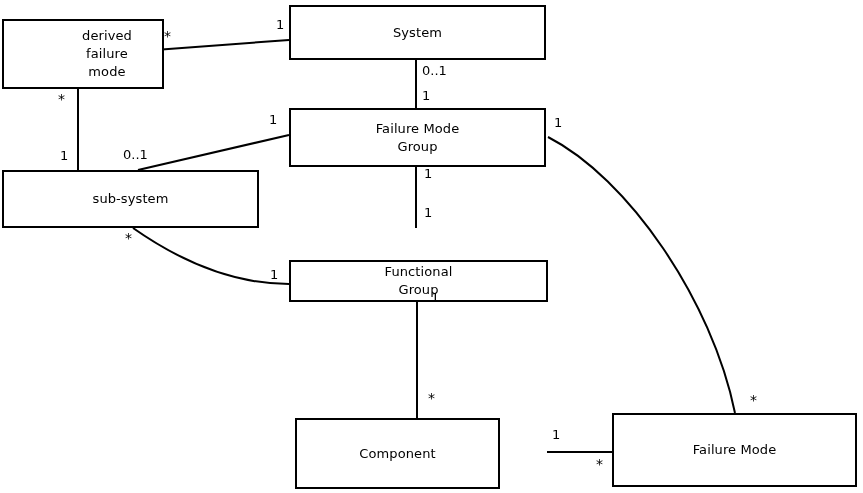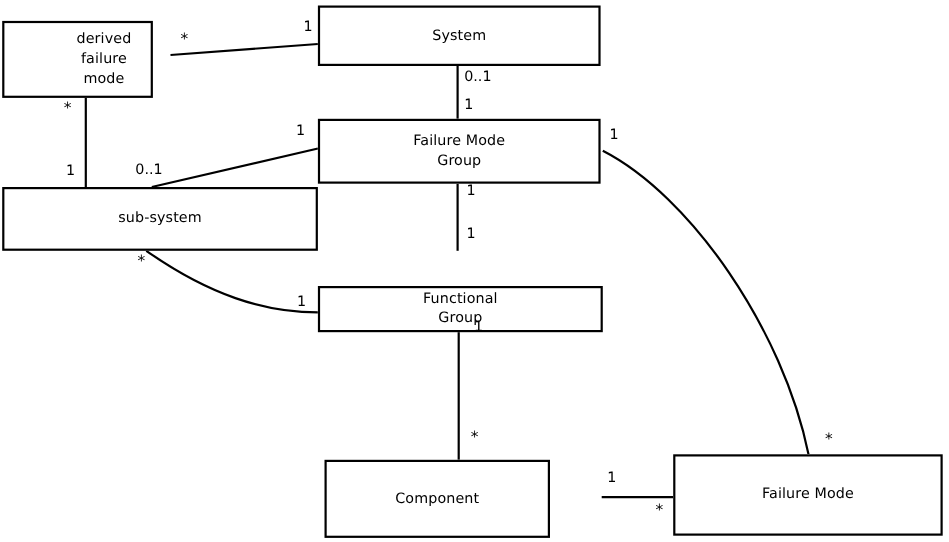--- a/index.html
+++ b/index.html
@@ -68,33 +68,33 @@
         <path d="M 138 170 L 289 135"></path>
         <path d="M 416 167 L 416 228"></path>
         <path d="M 133 228 C 190 268 240 284 289 284"></path>
         <path d="M 417 285 L 417 418"></path>
         <path d="M 547 452 L 612 452"></path>
         <path d="M 548 137 C 628 178 712 300 735 413"></path>
       </g>
   </svg>
 
   <div id="classes-layer">
-      <div class="uml-class-box" style="left: 2px; top: 19px; width: 137px; height: 70px; border-color: rgb(0, 0, 0);">
+      <div class="uml-class-box" style="left: 2px; top: 19px; width: 162px; height: 70px; border-color: rgb(0, 0, 0);">
         <div class="uml-class-name" style="color: rgb(0, 0, 0); transform: translateX(24px);">derived
 failure
 mode</div>
       </div>
       <div class="uml-class-box" style="left: 289px; top: 5px; width: 257px; height: 55px; border-color: rgb(0, 0, 0);">
         <div class="uml-class-name" style="color: rgb(0, 0, 0);">System</div>
       </div>
       <div class="uml-class-box" style="left: 289px; top: 108px; width: 257px; height: 59px; border-color: rgb(0, 0, 0);">
         <div class="uml-class-name" style="color: rgb(0, 0, 0);">Failure Mode
 Group</div>
       </div>
-      <div class="uml-class-box" style="left: 2px; top: 170px; width: 287px; height: 58px; border-color: rgb(0, 0, 0);">
+      <div class="uml-class-box" style="left: 2px; top: 170px; width: 257px; height: 58px; border-color: rgb(0, 0, 0);">
         <div class="uml-class-name" style="color: rgb(0, 0, 0);">sub-system</div>
       </div>
       <div class="uml-class-box" style="left: 289px; top: 228px; width: 259px; height: 42px; border-color: rgb(0, 0, 0); margin-top: 32px;">
         <div class="uml-class-name" style="color: rgb(0, 0, 0);">Functional
 Group</div>
       </div>
       <div class="uml-class-box" style="left: 295px; top: 418px; width: 205px; height: 71px; border-color: rgb(0, 0, 0);">
         <div class="uml-class-name" style="color: rgb(0, 0, 0);">Component</div>
       </div>
       <div class="uml-class-box" style="left: 612px; top: 413px; width: 245px; height: 74px; border-color: rgb(0, 0, 0);">

